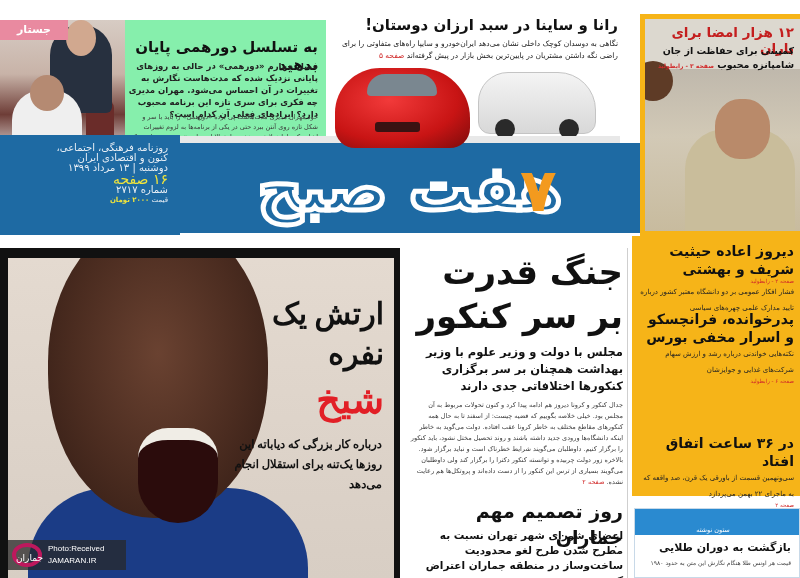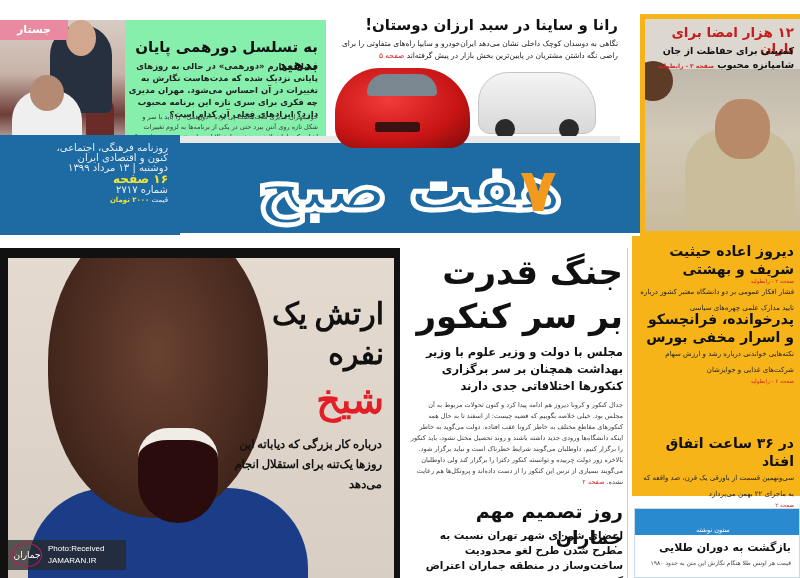--- a/index.html
+++ b/index.html
@@ -42,35 +42,35 @@
   .shoulder-deck { right: 6px; top: 44px; width: 150px; font-size: 9.5px; font-weight: bold; color: #111; text-align: right; line-height: 14px; }
 
   
   .daily-strip { left: 180px; top: 136px; width: 440px; height: 7px; background: #e8e8e8; }
   .masthead { left: 180px; top: 143px; width: 460px; height: 90px; background: #1e6aa3; }
   .masthead-logo { position: absolute; left: 10px; top: 6px; width: 440px; height: 80px; font-size: 62px; font-weight: bold; color: #1e6aa3; -webkit-text-stroke: 5px #ffffff; text-align: center; line-height: 80px; letter-spacing: 2px; }
   .masthead-seven { position: absolute; left: 340px; top: 12px; font-size: 60px; font-weight: bold; color: #f39a1e; line-height: 70px; }
 
   .meta-panel { left: 0; top: 135px; width: 180px; height: 100px; background: #1e6aa3; padding: 8px 12px 0 0; text-align: right; }
   .meta-line { font-size: 10px; color: #e7eef5; line-height: 10px; margin-left: 36px; }
-  .meta-pages { font-size: 12px; font-weight: bold; color: #f2e53a; line-height: 12px; }
+  .meta-pages { font-size: 14px; font-weight: normal; color: #f2e53a; line-height: 12px; }
   .meta-price { font-size: 7px; color: #e7eef5; line-height: 11px; }
   .meta-price b { color: #f2e53a; }
 
   
   .lead-frame { left: 0; top: 248px; width: 400px; height: 330px; background: #111; font-family: Liberation Serif, serif; }
   .lead-inner { position: absolute; left: 8px; top: 10px; width: 386px; height: 320px; background: linear-gradient(180deg, #e4dad0 0%, #d8cec4 100%); overflow: hidden; }
   .lead-head { position: absolute; left: 40px; top: -40px; width: 220px; height: 300px; background: radial-gradient(ellipse at 50% 45%, #6a4231 0%, #4b2c20 55%, #2f1a13 100%); border-radius: 48%; }
   .lead-mouth { position: absolute; left: 130px; top: 170px; width: 80px; height: 95px; background: #2b0c0c; border-radius: 30px 30px 40px 40px; border-top: 12px solid #f0ede6; }
   .lead-shirt { position: absolute; left: 20px; top: 230px; width: 280px; height: 100px; background: #1b3c86; border-radius: 80px 80px 0 0; }
   .lead-title { position: absolute; right: 10px; top: 36px; width: 130px; font-size: 30px; font-weight: bold; color: #111; text-align: right; line-height: 40px; }
   .lead-title-red { position: absolute; right: 10px; top: 120px; font-size: 38px; font-weight: bold; color: #e21f26; text-align: right; line-height: 44px; }
   .lead-deck { position: absolute; right: 12px; top: 176px; width: 150px; font-size: 11.5px; font-weight: bold; color: #111; text-align: right; line-height: 20px; }
   .photo-credit { left: 8px; top: 540px; width: 118px; height: 30px; background: rgba(40,40,40,0.75); color: #fff; direction: ltr; text-align: left; }
-  .photo-credit .logo { position: absolute; left: 4px; top: 3px; width: 30px; height: 24px; border: 1px solid #be185d; border-radius: 50%; font-size: 9px; text-align: center; line-height: 22px; color: #fff; }
+  .photo-credit .logo { position: absolute; left: 4px; top: 3px; width: 30px; height: 24px; border: 4px solid #be185d; border-radius: 50%; font-size: 9px; text-align: center; line-height: 22px; color: #fff; }
   .photo-credit .txt { position: absolute; left: 40px; top: 3px; font-size: 8px; line-height: 12px; font-family: "Liberation Sans", sans-serif; }
 
   
   .center-col { left: 405px; top: 248px; width: 222px; height: 330px; }
   .main-headline { position: absolute; right: 4px; top: 2px; width: 214px; font-size: 34px; font-weight: bold; color: #111; text-align: right; line-height: 44px; }
   .main-deck { position: absolute; right: 4px; top: 96px; width: 214px; font-size: 11.5px; font-weight: bold; color: #111; text-align: right; line-height: 17px; }
   .main-body { position: absolute; right: 4px; top: 152px; width: 214px; font-size: 6.5px; color: #3d3d3d; text-align: right; line-height: 11px; }
   .second-headline { position: absolute; right: 4px; top: 250px; width: 214px; font-size: 19px; font-weight: bold; color: #111; text-align: right; line-height: 26px; }
   .second-deck { position: absolute; right: 4px; top: 280px; width: 214px; font-size: 10.5px; font-weight: bold; color: #111; text-align: right; line-height: 15px; }
   .col-divider { left: 627px; top: 248px; width: 1px; height: 330px; background: #cfcfcf; }

